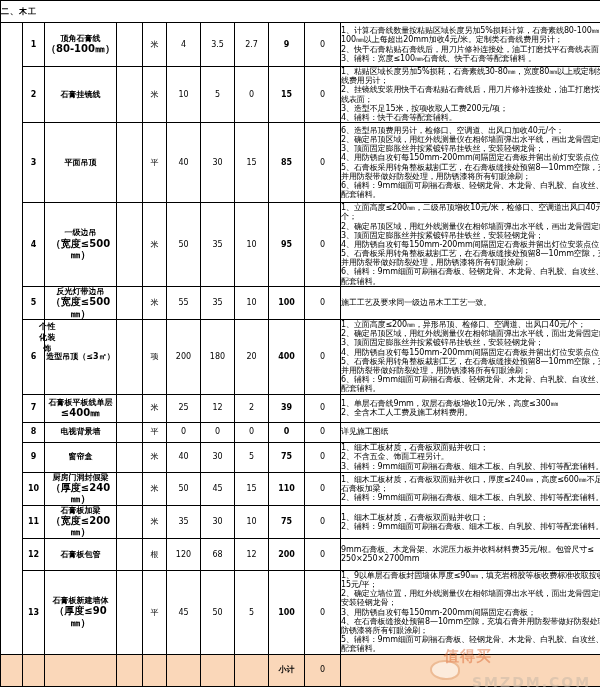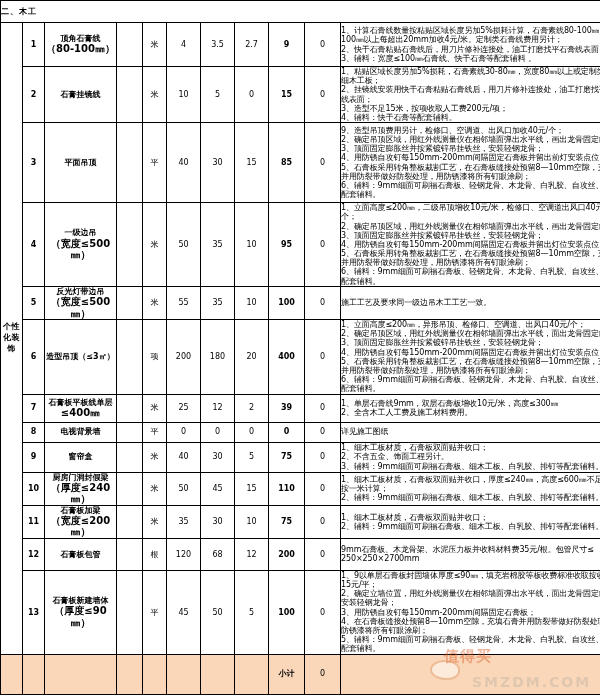--- a/index.html
+++ b/index.html
@@ -69,20 +69,21 @@
     font-weight: bold;
     padding: 2px 1px;
   }
   td.cat .vtxt {
     display: block;
     width: 100%;
     line-height: 1.35;
     word-break: break-all;
     white-space: normal;
     letter-spacing: 0.5px;
+    margin-left: 36px;
   }
 
   td.no {
     text-align: center;
     font-weight: bold;
     font-size: 9px;
   }
   td.name {
     text-align: center;
     font-size: 9px;
@@ -111,21 +112,21 @@
     font-size: 6.4px;
     line-height: 1.22;
     color: #111;
     letter-spacing: -0.1px;
   }
   td.notes .ln { display: block; white-space: nowrap; overflow: hidden; }
 
   
   tr.subtotal td {
     background: #fad7b9;
-    height: 40px;
+    height: 32px;
   }
   td.subtotal-label {
     text-align: center;
     font-size: 11px;
     font-weight: bold;
     background: #fad7b9 !important;
   }
   td.subtotal-value {
     text-align: center;
     font-size: 9px;
@@ -219,39 +220,39 @@
           <td class="name">石膏挂镜线</td>
           <td class="hl"></td>
           <td class="unit">米</td>
           <td class="num">10</td>
           <td class="num">5</td>
           <td class="num">0</td>
           <td class="hl total">15</td>
           <td class="zero">0</td>
           <td class="notes">
             <span class="ln">1、粘贴区域长度另加5%损耗，石膏素线30-80㎜，宽度80㎜以上或定制类石膏</span>
-            <span class="ln">细木工板；</span>
+            <span class="ln">线费用另计；</span>
             <span class="ln">2、挂镜线安装用快干石膏粘贴石膏线后，用刀片修补连接处，油工打磨找平石膏</span>
             <span class="ln">线表面；</span>
             <span class="ln">3、造型不足15米，按项收取人工费200元/项；</span>
             <span class="ln">4、辅料：快干石膏等配套辅料。</span>
           </td>
         </tr>
         <tr style="height: 80px;">
           <td class="no">3</td>
           <td class="name">平面吊顶</td>
           <td class="hl"></td>
           <td class="unit">平</td>
           <td class="num">40</td>
           <td class="num">30</td>
           <td class="num">15</td>
           <td class="hl total">85</td>
           <td class="zero">0</td>
           <td class="notes">
-            <span class="ln">9、造型吊顶费用另计，检修口、空调道、出风口加收40元/个；</span>
+            <span class="ln">6、造型吊顶费用另计，检修口、空调道、出风口加收40元/个；</span>
             <span class="ln">2、确定吊顶区域，用红外线测量仪在相邻墙面弹出水平线，画出龙骨固定线；</span>
             <span class="ln">3、顶面固定膨胀丝并按紧镀锌吊挂铁丝，安装轻钢龙骨；</span>
             <span class="ln">4、用防锈自攻钉每150mm-200mm间隔固定石膏板并留出前灯安装点位；</span>
             <span class="ln">5、石膏板采用转角整板裁割工艺，在石膏板缝接处预留8—10mm空隙，充填石膏</span>
             <span class="ln">并用防裂带做好防裂处理，用防锈漆将所有钉眼涂刷；</span>
             <span class="ln">6、辅料：9mm细面可刷福石膏板、轻钢龙骨、木龙骨、白乳胶、自攻丝、排钉等</span>
             <span class="ln">配套辅料。</span>
           </td>
         </tr>
         <tr style="height: 78px;">
@@ -361,21 +362,21 @@
           <td class="name">厨房门洞封假梁<span class="sub">（厚度≤240㎜）</span></td>
           <td class="hl"></td>
           <td class="unit">米</td>
           <td class="num">50</td>
           <td class="num">45</td>
           <td class="num">15</td>
           <td class="hl total">110</td>
           <td class="zero">0</td>
           <td class="notes">
             <span class="ln">1、细木工板材质，石膏板双面贴并收口，厚度≤240㎜，高度≤600㎜不足一米</span>
-            <span class="ln">按一米计算；</span>
+            <span class="ln">石膏板加梁；</span>
             <span class="ln">2、辅料：9mm细面可刷福石膏板、细木工板、白乳胶、排钉等配套辅料。</span>
           </td>
         </tr>
         <tr style="height: 28px;">
           <td class="no">11</td>
           <td class="name">石膏板加梁<span class="sub">（宽度≤200㎜）</span></td>
           <td class="hl"></td>
           <td class="unit">米</td>
           <td class="num">35</td>
           <td class="num">30</td>

